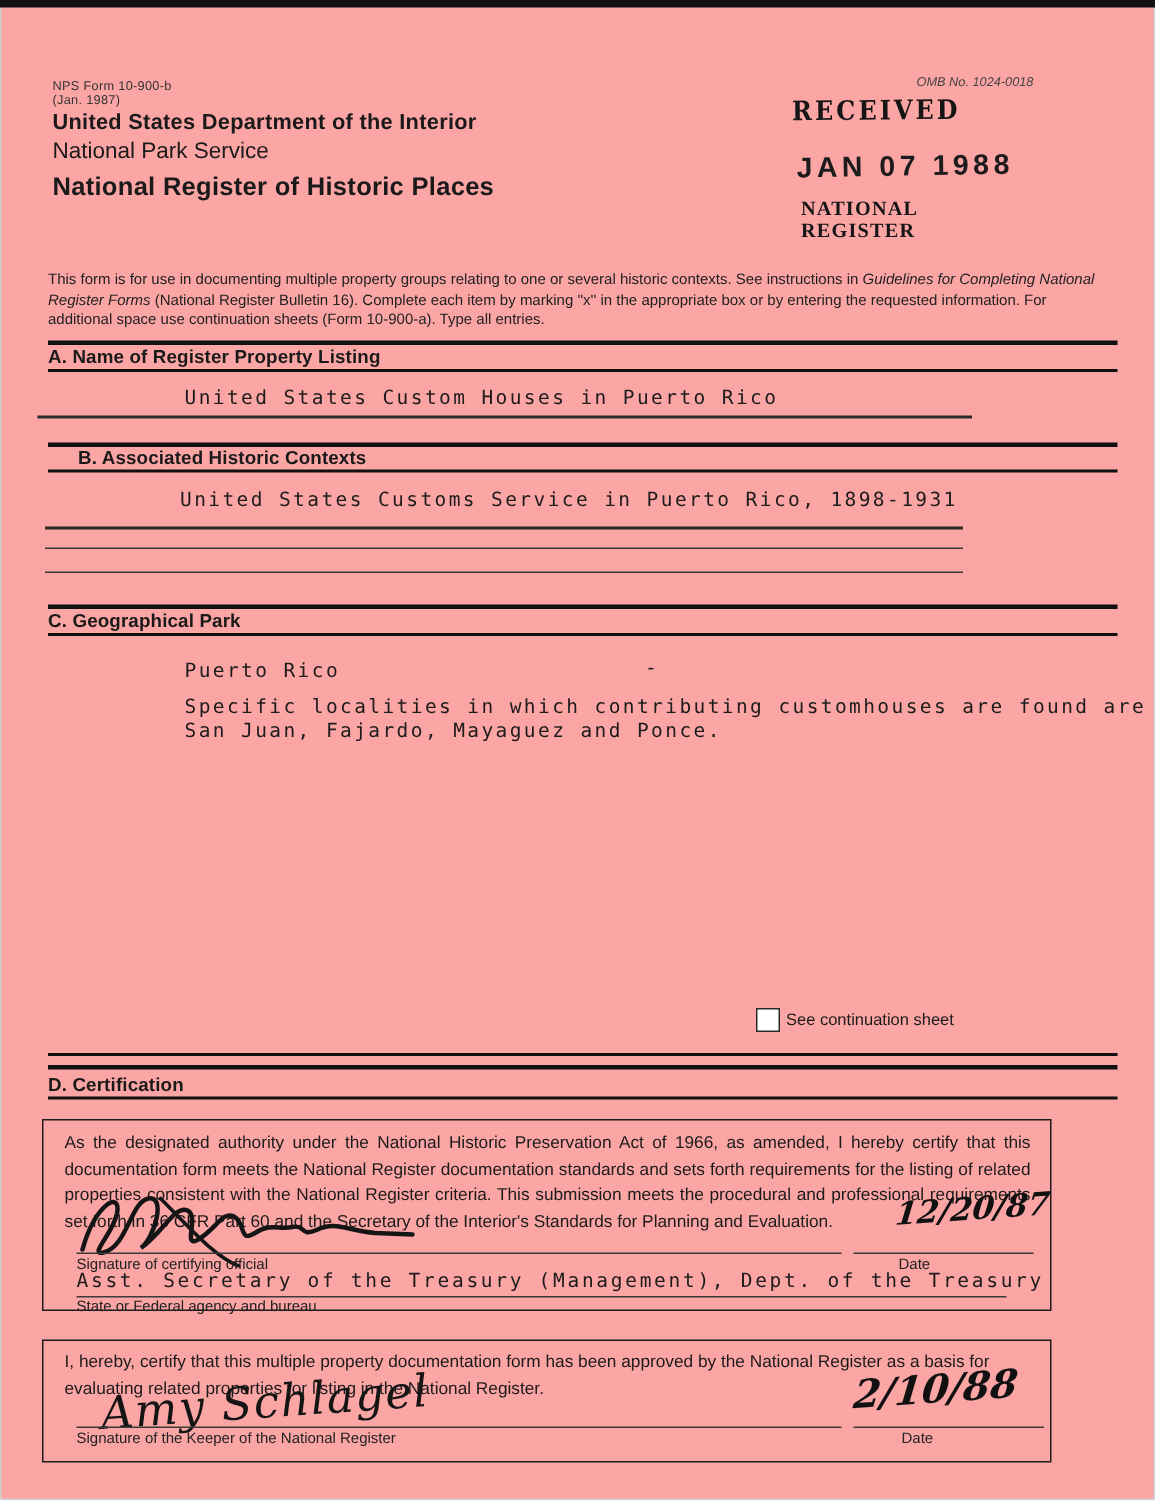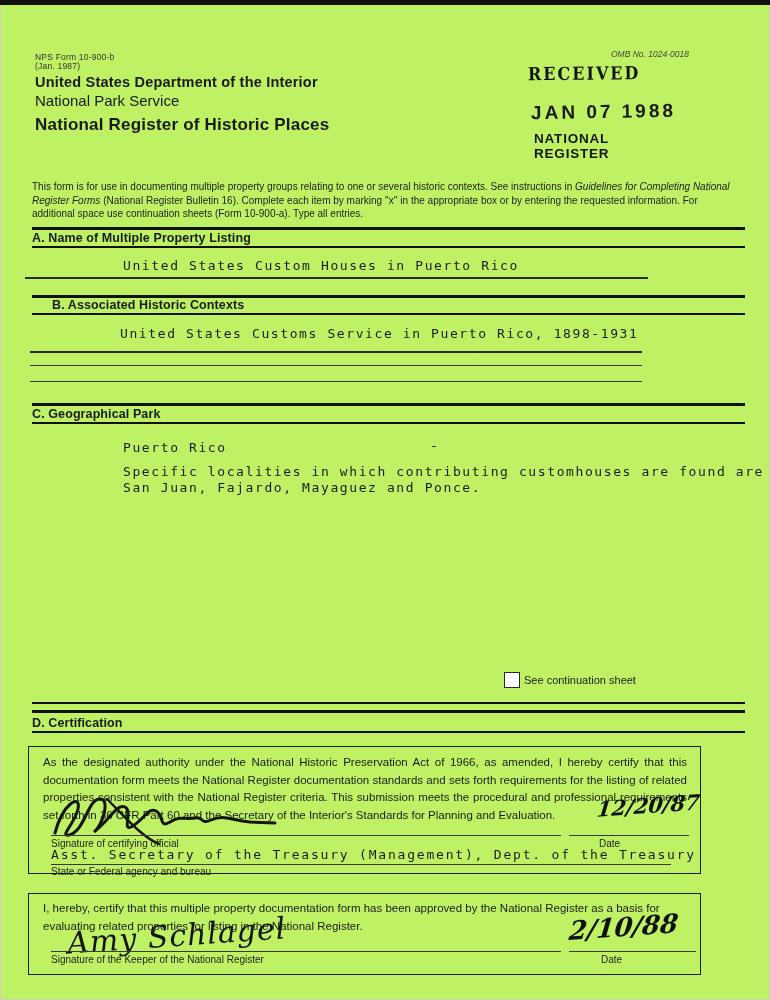--- a/index.html
+++ b/index.html
@@ -1,30 +1,30 @@
 <!DOCTYPE html>
 <html><head>
 <meta charset="utf-8">
 <style>
   html,body{margin:0;padding:0;background:#e8e8e8;}
   .page{
-    position:relative;width:770px;height:1000px;background:#bef264;
+    position:relative;width:770px;height:1000px;background:#fca5a5;
     font-family:"Liberation Sans",sans-serif;color:#1a1a1a;overflow:hidden;
     box-shadow:inset 0 0 0 1px #cfcfcf;
   }
   .abs{position:absolute;}
   .topbar{left:0;top:0;width:770px;height:5px;background:#111;}
   .tiny{font-size:8.5px;color:#333;letter-spacing:.2px;}
   .omb{font-size:8.5px;font-style:italic;color:#444;}
   .dept{font-size:14.5px;font-weight:bold;letter-spacing:.2px;}
   .nps{font-size:15px;}
   .bigtitle{font-size:17px;font-weight:bold;letter-spacing:.2px;line-height:25px;}
   .stamp-received{font-family:"DejaVu Serif",serif;font-weight:bold;font-size:16px;letter-spacing:2px;transform:scaleY(1.12) rotate(-.5deg);color:#151515;}
   .stamp-date{font-weight:bold;font-size:19px;letter-spacing:3px;transform:rotate(-1deg);color:#1c1c1c;}
-  .stamp-org{font-weight:bold;font-size:13.5px;letter-spacing:.8px;line-height:15px;text-align:center;color:#161616;}
+  .stamp-org{font-weight:bold;font-size:13.5px;letter-spacing:.8px;line-height:15px;text-align:center;color:#161616;font-family:Liberation Serif, serif;}
   .intro{font-size:10px;line-height:13.5px;width:706px;color:#222;}
   .intro i{font-style:italic;}
   .rule{background:#111;}
   .sec-head{font-weight:bold;font-size:12.5px;letter-spacing:.1px;}
   .typed{font-family:"DejaVu Sans Mono",monospace;font-size:13px;letter-spacing:1.6px;color:#1c1c1c;white-space:nowrap;}
   .fieldline{background:#2a2a2a;height:1.5px;}
   .thinline{background:#3a3a3a;height:1.3px;}
   .cert-box{border:1.6px solid #1d1d1d;background:transparent;}
   .cert-text{font-size:11.5px;line-height:17.5px;text-align:justify;color:#1b1b1b;}
   .small-label{font-size:10px;color:#222;}
@@ -53,21 +53,21 @@
   <div class="abs stamp-received" style="left:528px;top:64px;">RECEIVED</div>
   <div class="abs stamp-date" style="left:531px;top:101px;">JAN 07 1988</div>
   <div class="abs stamp-org" style="left:534px;top:131px;width:70px;">
     <div>NATIONAL</div>
     <div>REGISTER</div>
   </div>
 
   <p class="abs intro" style="left:32px;top:180px;margin:0;"><span>This form is for use in documenting multiple property groups relating to one or several historic contexts. See instructions in </span><i>Guidelines for Completing National Register Forms</i><span> (National Register Bulletin 16). Complete each item by marking ''x'' in the appropriate box or by entering the requested information. For additional space use continuation sheets (Form 10-900-a). Type all entries.</span></p>
 
   <div class="abs rule" style="left:32px;top:227px;width:713px;height:2.5px;"></div>
-  <div class="abs sec-head" style="left:32px;top:231px;">A. Name of Multiple Property Listing</div>
+  <div class="abs sec-head" style="left:32px;top:231px;">A. Name of Register Property Listing</div>
   <div class="abs rule" style="left:32px;top:246px;width:713px;height:1.8px;"></div>
 
   <div class="abs typed" style="left:123px;top:258px;">United States Custom Houses in Puerto Rico</div>
   <div class="abs fieldline" style="left:25px;top:277px;width:623px;"></div>
 
   <div class="abs rule" style="left:32px;top:295px;width:713px;height:2.5px;"></div>
   <div class="abs sec-head" style="left:32px;top:298px;padding-left:20px;">B. Associated Historic Contexts</div>
   <div class="abs rule" style="left:32px;top:313px;width:713px;height:1.8px;"></div>
 
   <div class="abs typed" style="left:120px;top:326px;">United States Customs Service in Puerto Rico, 1898-1931</div>

